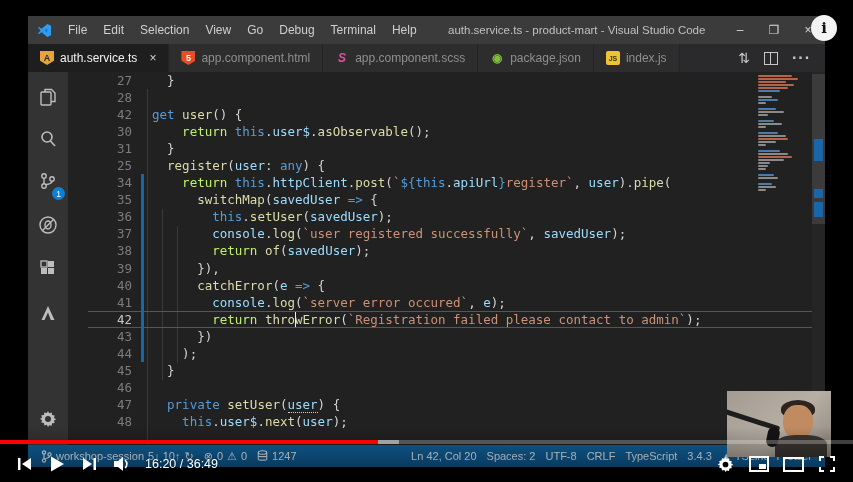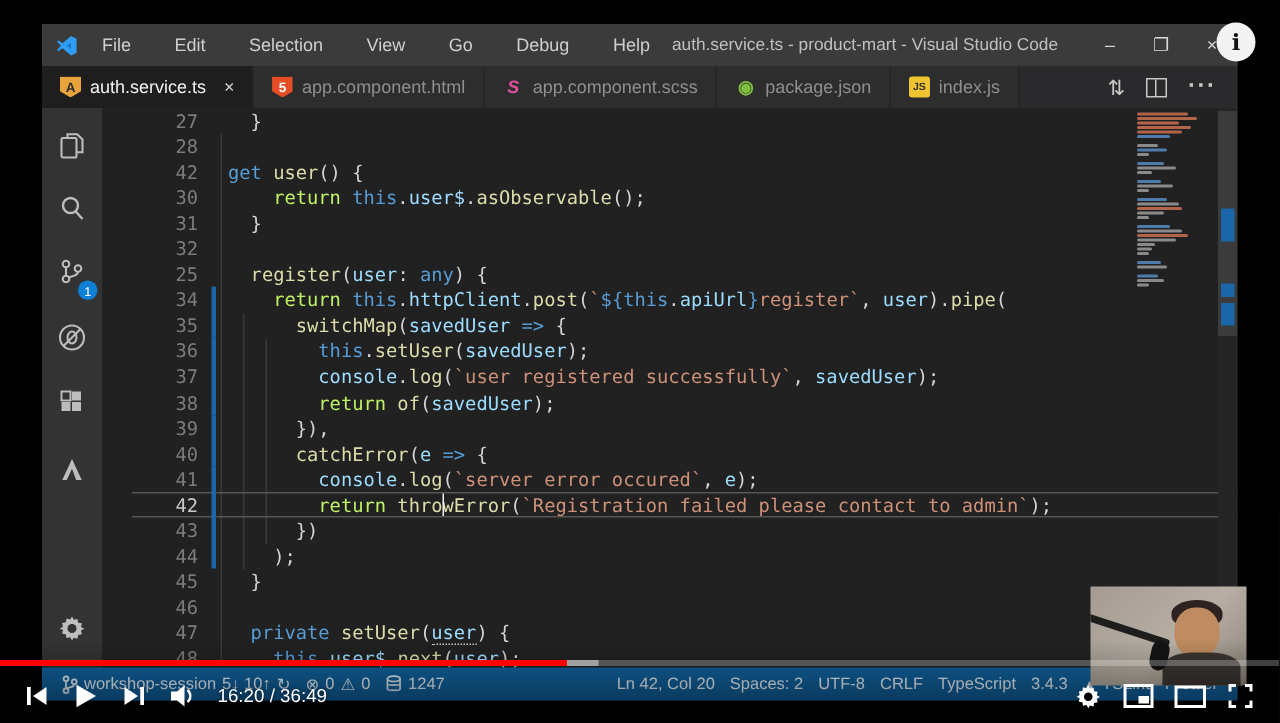--- a/index.html
+++ b/index.html
@@ -4,21 +4,21 @@
 <style>
   html,body{margin:0;padding:0;background:#000;}
   .stage{position:relative;width:853px;height:482px;background:#000;overflow:hidden;
          font-family:"Liberation Sans",sans-serif;}
 
   
   .vswin{position:absolute;left:28px;top:16px;width:797px;height:451px;background:#1f1f1f;}
   .titlebar{position:absolute;left:0;top:0;width:100%;height:28px;background:#3b3b3b;
             display:flex;align-items:center;color:#cfcfcf;font-size:12px;}
   .vslogo{width:15px;height:15px;margin:0 8px 0 9px;flex:none;}
-  .menus{display:flex;align-items:flex-end;gap:13px;}
+  .menus{display:flex;align-items:flex-end;}
   .menu-item{padding:0 8px;line-height:28px;cursor:default;white-space:nowrap;}
   .win-title{position:absolute;left:420px;top:0;line-height:28px;color:#c0c0c0;font-size:11.5px;white-space:nowrap;}
   .win-ctrls{margin-left:auto;display:flex;align-items:center;height:100%;}
   .win-btn{width:34px;height:100%;display:flex;align-items:center;justify-content:center;
            color:#d8d8d8;font-size:12px;}
 
   .tabbar{position:absolute;left:0;top:28px;width:100%;height:28px;background:#2a2a2d;
           display:flex;align-items:stretch;}
   .tabs{display:flex;flex:1;overflow:hidden;}
   .tab{display:flex;align-items:center;gap:6px;padding:0 12px;font-size:12px;color:#8f8f8f;
@@ -107,20 +107,21 @@
         <path fill="#2f9df4" d="M11 1 L5 6.2 L2.2 4.2 L1 4.9 L3.8 8 L1 11.1 L2.2 11.8 L5 9.8 L11 15 L15 13 V3 Z"></path>
         <path fill="#1e77c4" d="M11 5.5 L8 8 L11 10.5 Z"></path>
       </svg>
       <div class="menus" id="menus">
           <div class="menu-item">File</div>
           <div class="menu-item">Edit</div>
           <div class="menu-item">Selection</div>
           <div class="menu-item">View</div>
           <div class="menu-item">Go</div>
           <div class="menu-item">Debug</div>
+          <div class="menu-item">Terminal</div>
           <div class="menu-item">Help</div>
         </div>
       <div class="win-title">auth.service.ts - product-mart - Visual Studio Code</div>
       <div class="win-ctrls">
         <div class="win-btn">–</div>
         <div class="win-btn">❐</div>
         <div class="win-btn">×</div>
       </div>
     </div>
 
@@ -211,21 +212,20 @@
             <div class="guides" style="left: 79px; top: 17px; height: 359px;"></div>
             <div class="guides" style="left: 94px; top: 137px; height: 171px;"></div>
             <div class="guides" style="left: 109px; top: 154px; height: 137px;"></div>
           </div>
         <div id="code">
             <div class="code-line"><span class="ln">27</span><span class="txt"><span class="tk-p">  }</span></span></div>
             <div class="code-line"><span class="ln">28</span><span class="txt"></span></div>
             <div class="code-line"><span class="ln">42</span><span class="txt"><span class="tk-k">get </span><span class="tk-f">user</span><span class="tk-p">() {</span></span></div>
             <div class="code-line"><span class="ln">30</span><span class="txt"><span class="tk-p">    </span><span class="tk-c">return </span><span class="tk-k">this</span><span class="tk-p">.</span><span class="tk-v">user$</span><span class="tk-p">.</span><span class="tk-f">asObservable</span><span class="tk-p">();</span></span></div>
             <div class="code-line"><span class="ln">31</span><span class="txt"><span class="tk-p">  }</span></span></div>
-            <div class="code-line"><span class="ln">32</span><span class="txt"></span></div>
             <div class="code-line"><span class="ln">25</span><span class="txt"><span class="tk-p">  </span><span class="tk-f">register</span><span class="tk-p">(</span><span class="tk-v">user</span><span class="tk-p">: </span><span class="tk-k">any</span><span class="tk-p">) {</span></span></div>
             <div class="code-line"><span class="ln">34</span><span class="mod"></span><span class="txt"><span class="tk-p">    </span><span class="tk-c">return </span><span class="tk-k">this</span><span class="tk-p">.</span><span class="tk-v">httpClient</span><span class="tk-p">.</span><span class="tk-f">post</span><span class="tk-p">(</span><span class="tk-s">`</span><span class="tk-k">${this</span><span class="tk-p">.</span><span class="tk-v">apiUrl</span><span class="tk-k">}</span><span class="tk-s">register`</span><span class="tk-p">, </span><span class="tk-v">user</span><span class="tk-p">).</span><span class="tk-f">pipe</span><span class="tk-p">(</span></span></div>
             <div class="code-line"><span class="ln">35</span><span class="mod"></span><span class="txt"><span class="tk-p">      </span><span class="tk-f">switchMap</span><span class="tk-p">(</span><span class="tk-v">savedUser</span><span class="tk-k"> =&gt; </span><span class="tk-p">{</span></span></div>
             <div class="code-line"><span class="ln">36</span><span class="mod"></span><span class="txt"><span class="tk-p">        </span><span class="tk-k">this</span><span class="tk-p">.</span><span class="tk-f">setUser</span><span class="tk-p">(</span><span class="tk-v">savedUser</span><span class="tk-p">);</span></span></div>
             <div class="code-line"><span class="ln">37</span><span class="mod"></span><span class="txt"><span class="tk-p">        </span><span class="tk-v">console</span><span class="tk-p">.</span><span class="tk-f">log</span><span class="tk-p">(</span><span class="tk-s">`user registered successfully`</span><span class="tk-p">, </span><span class="tk-v">savedUser</span><span class="tk-p">);</span></span></div>
             <div class="code-line"><span class="ln">38</span><span class="mod"></span><span class="txt"><span class="tk-p">        </span><span class="tk-c">return </span><span class="tk-f">of</span><span class="tk-p">(</span><span class="tk-v">savedUser</span><span class="tk-p">);</span></span></div>
             <div class="code-line"><span class="ln">39</span><span class="mod"></span><span class="txt"><span class="tk-p">      }),</span></span></div>
             <div class="code-line"><span class="ln">40</span><span class="mod"></span><span class="txt"><span class="tk-p">      </span><span class="tk-f">catchError</span><span class="tk-p">(</span><span class="tk-v">e</span><span class="tk-k"> =&gt; </span><span class="tk-p">{</span></span></div>
             <div class="code-line"><span class="ln">41</span><span class="mod"></span><span class="txt"><span class="tk-p">        </span><span class="tk-v">console</span><span class="tk-p">.</span><span class="tk-f">log</span><span class="tk-p">(</span><span class="tk-s">`server error occured`</span><span class="tk-p">, </span><span class="tk-v">e</span><span class="tk-p">);</span></span></div>
             <div class="code-line cur"><span class="hl"></span><span class="ln">42</span><span class="mod"></span><span class="txt"><span class="tk-p">        </span><span class="tk-c">return </span><span class="tk-f">throwError</span><span class="tk-p">(</span><span class="tk-s">`Registration failed please contact to admin`</span><span class="tk-p">);</span><span class="caret" style="left: 19ch;"></span></span></div>

